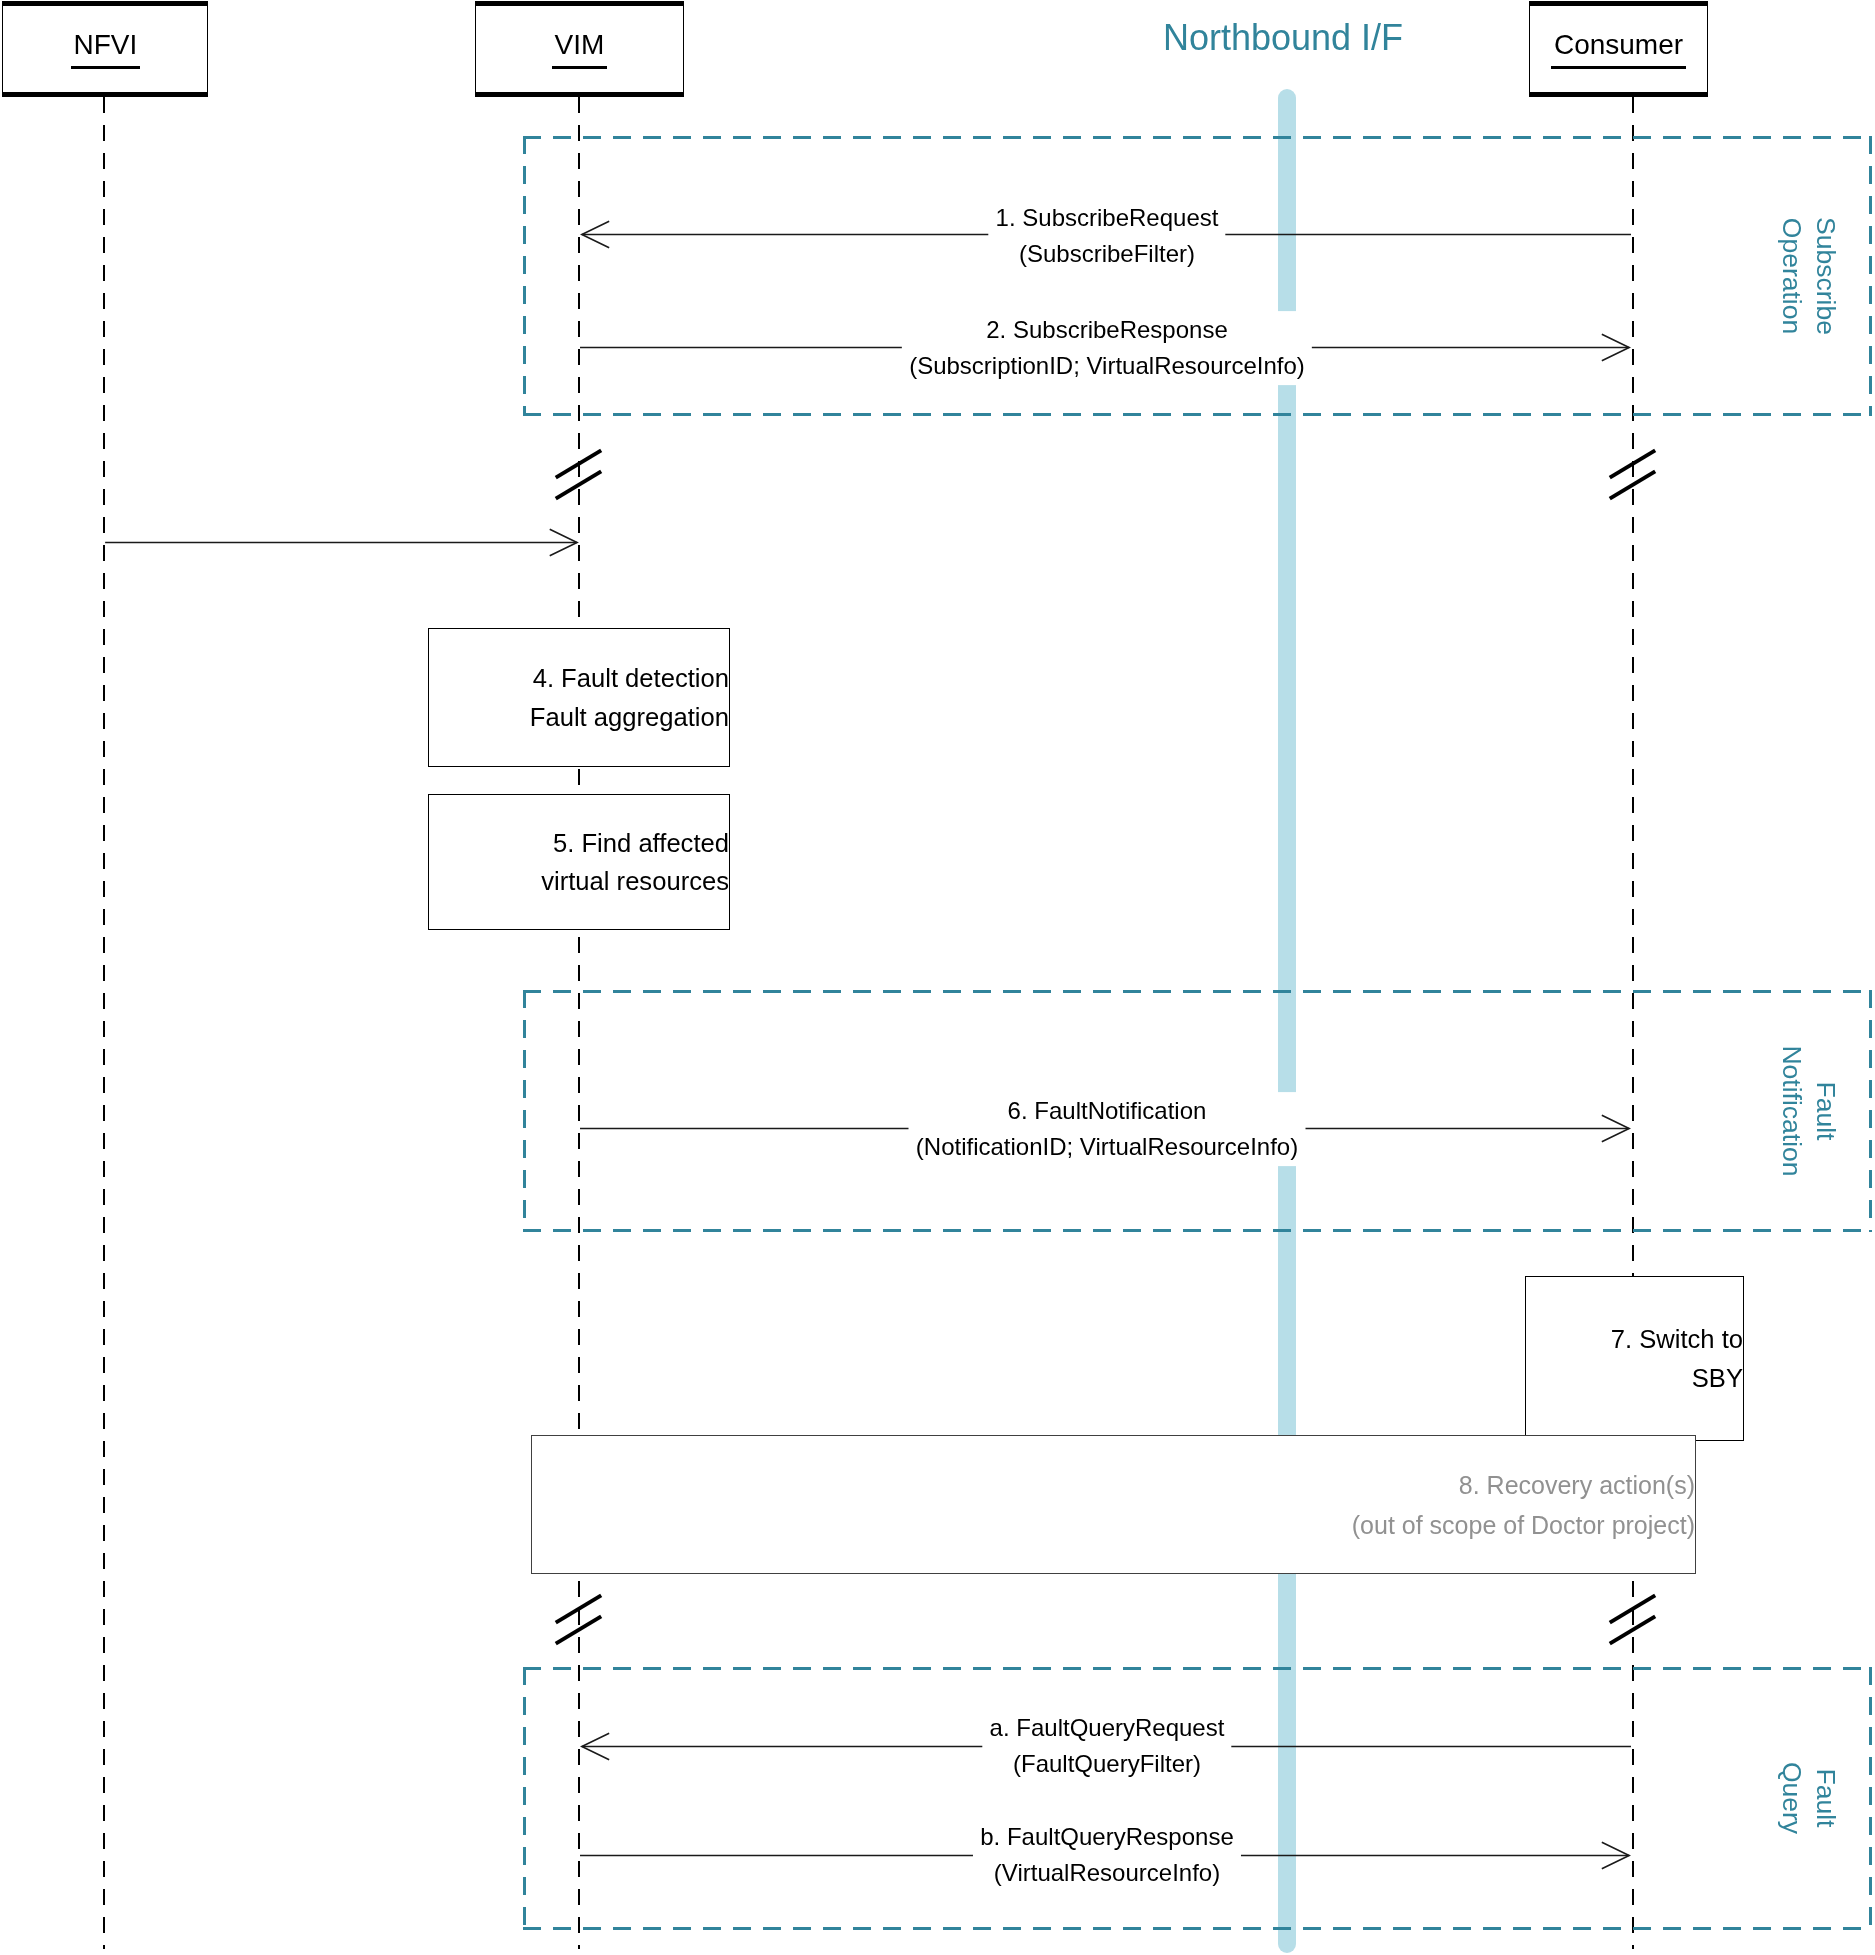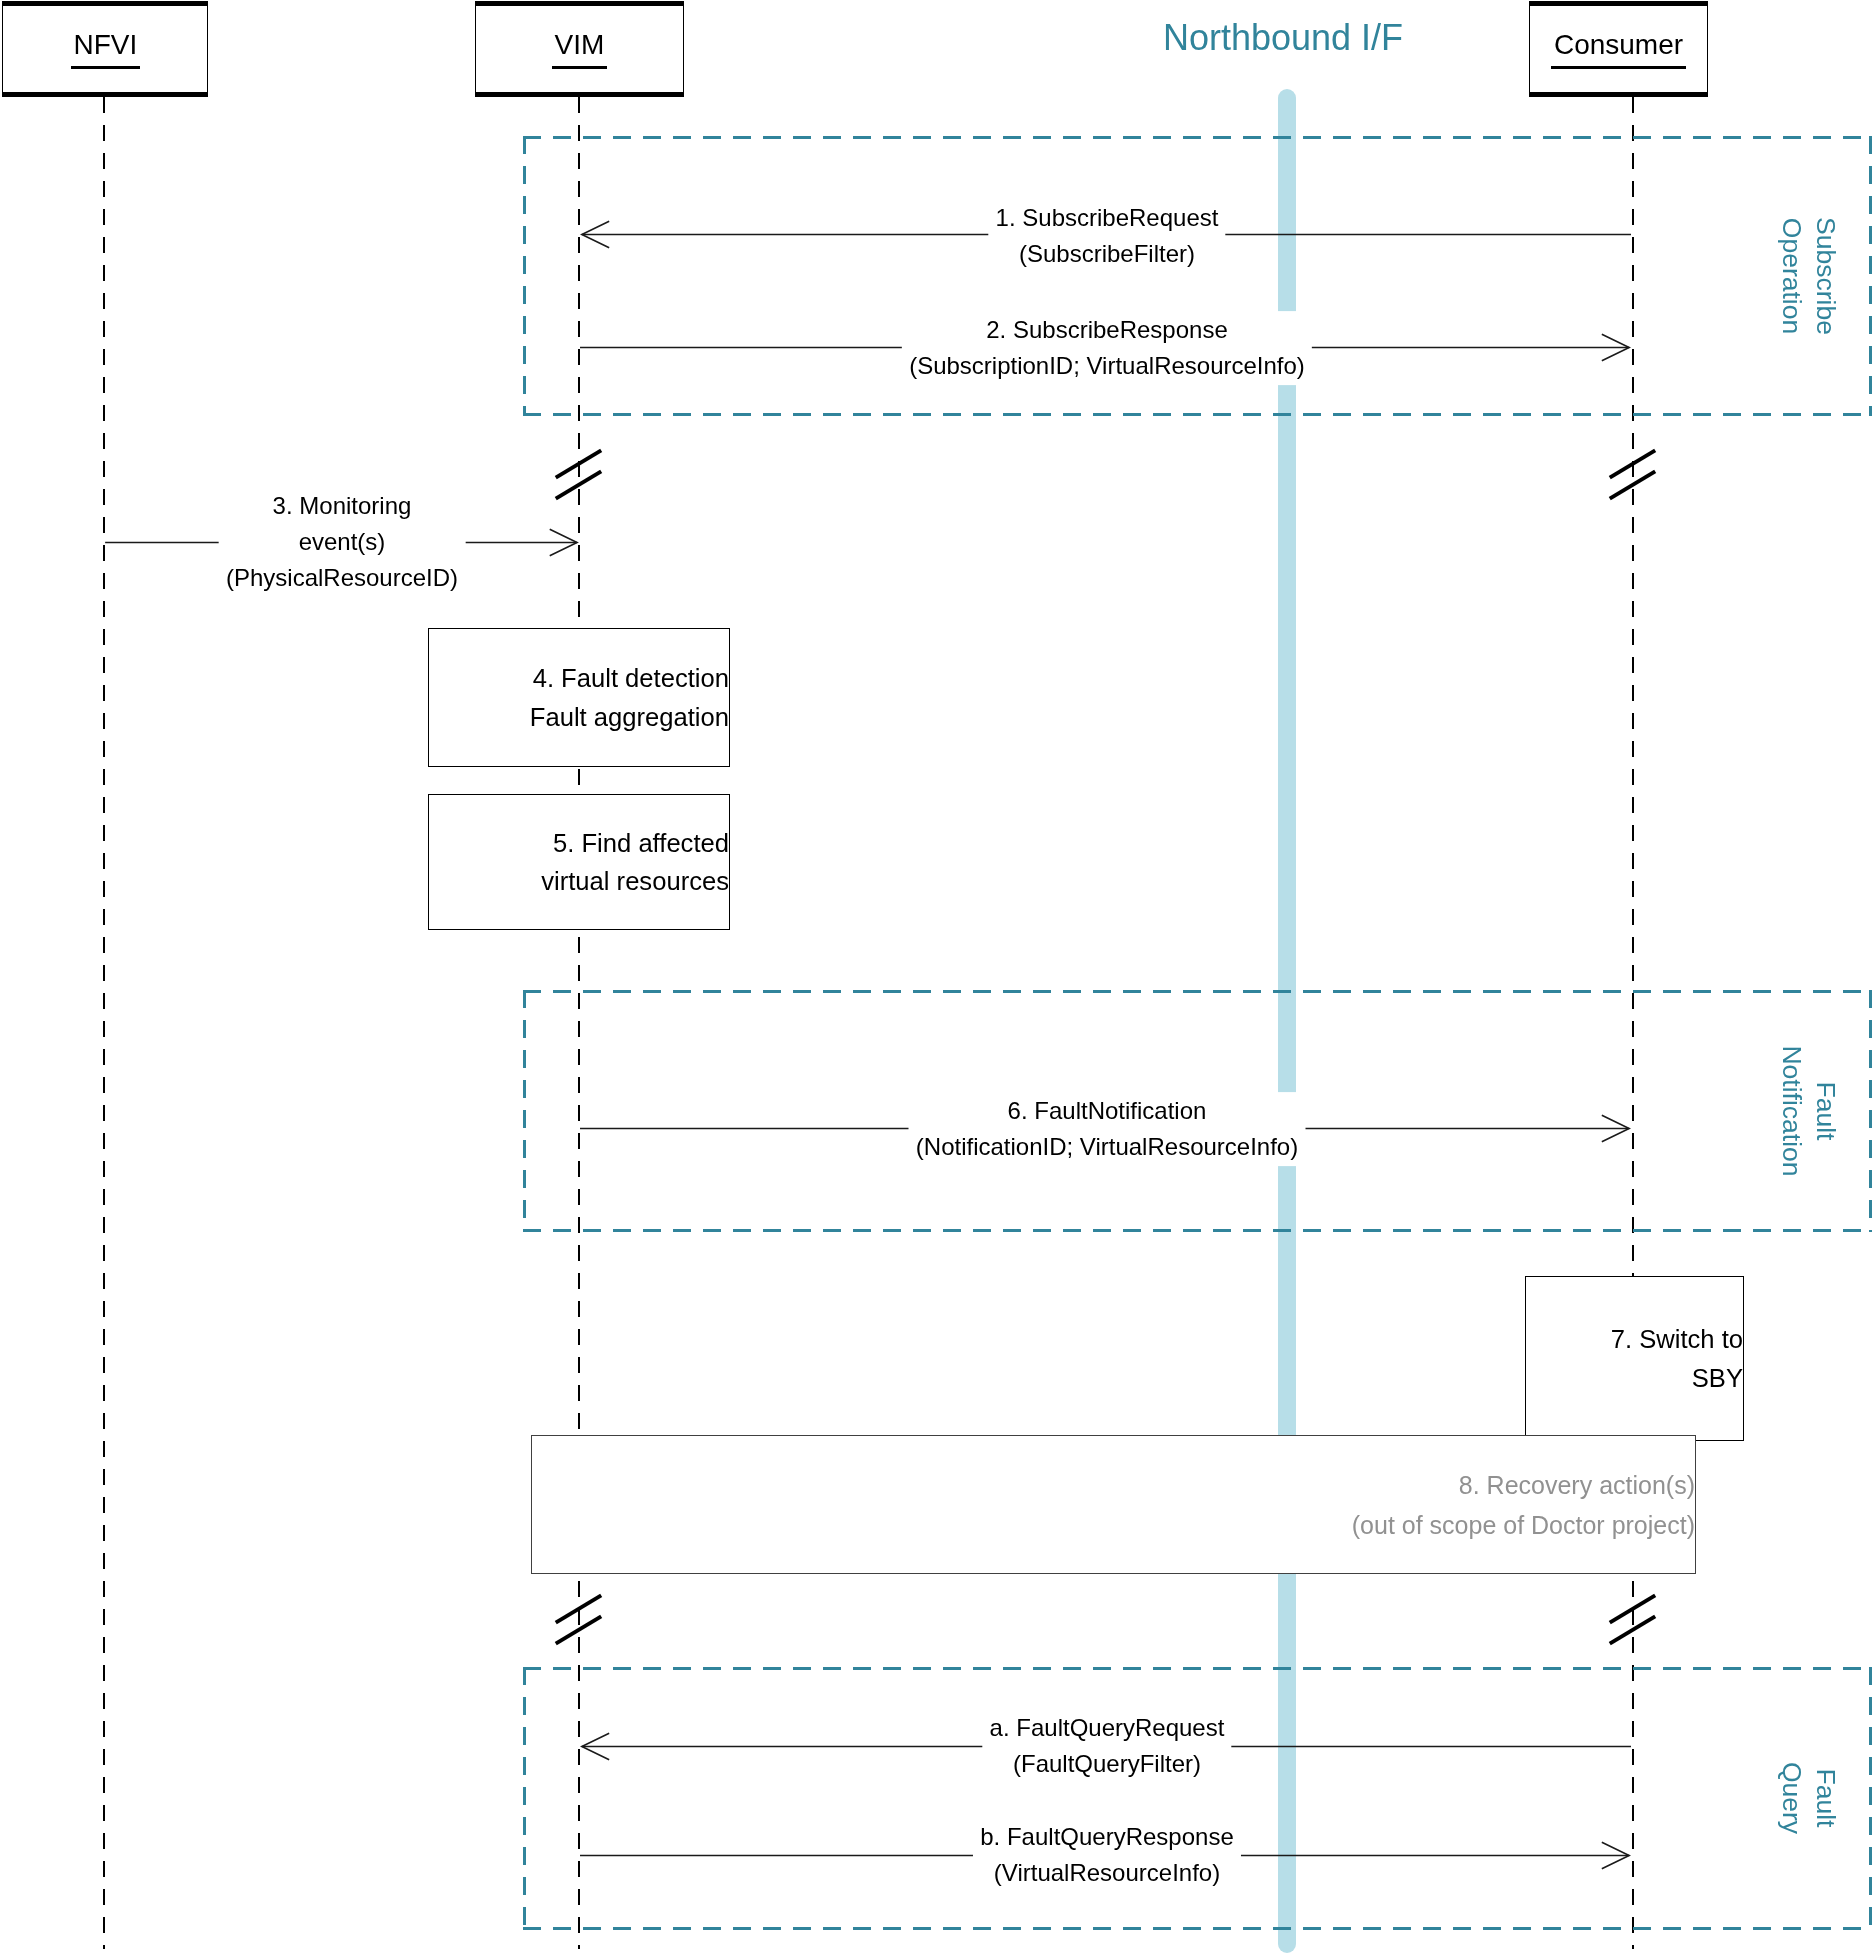--- a/index.html
+++ b/index.html
@@ -160,25 +160,20 @@
   </div>
 
   <div class="msg-label" style="left:1107px;top:236px;">
     <span>1. SubscribeRequest</span>
     <span>(SubscribeFilter)</span>
   </div>
   <div class="msg-label" style="left:1107px;top:348px;">
     <span>2. SubscribeResponse</span>
     <span>(SubscriptionID; VirtualResourceInfo)</span>
   </div>
-  <div class="msg-label" style="left:342px;top:542px;">
-    <span>3. Monitoring</span>
-    <span>event(s)</span>
-    <span>(PhysicalResourceID)</span>
-  </div>
   <div class="msg-label" style="left:1107px;top:1129px;">
     <span>6. FaultNotification</span>
     <span>(NotificationID; VirtualResourceInfo)</span>
   </div>
   <div class="msg-label" style="left:1107px;top:1746px;">
     <span>a. FaultQueryRequest</span>
     <span>(FaultQueryFilter)</span>
   </div>
   <div class="msg-label" style="left:1107px;top:1855px;">
     <span>b. FaultQueryResponse</span>

